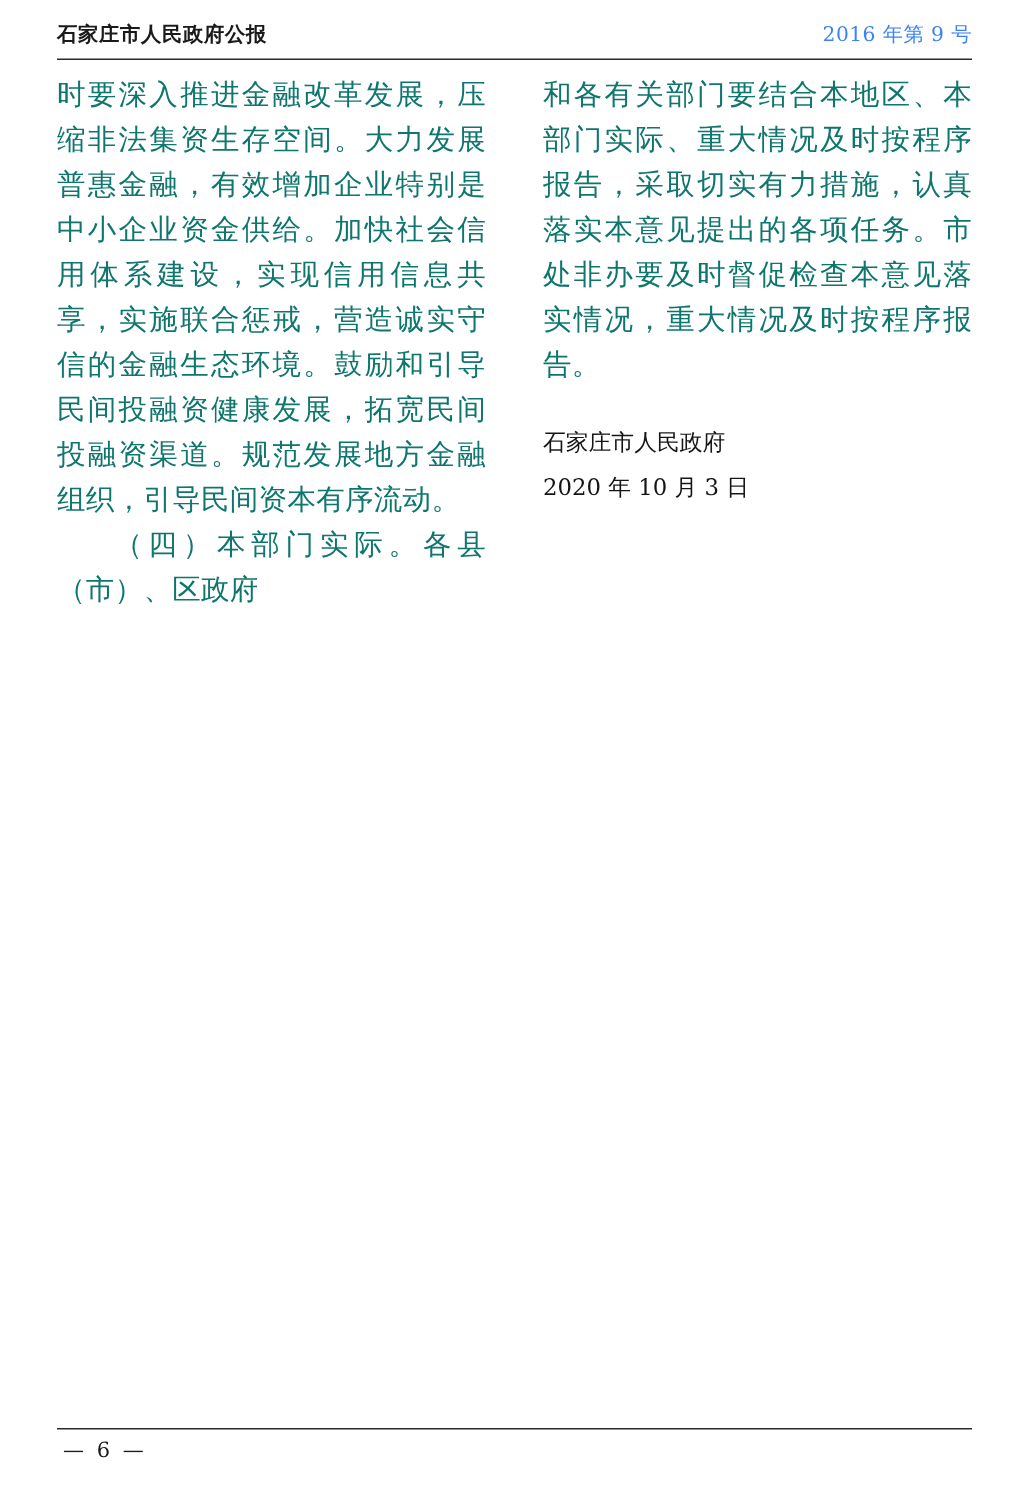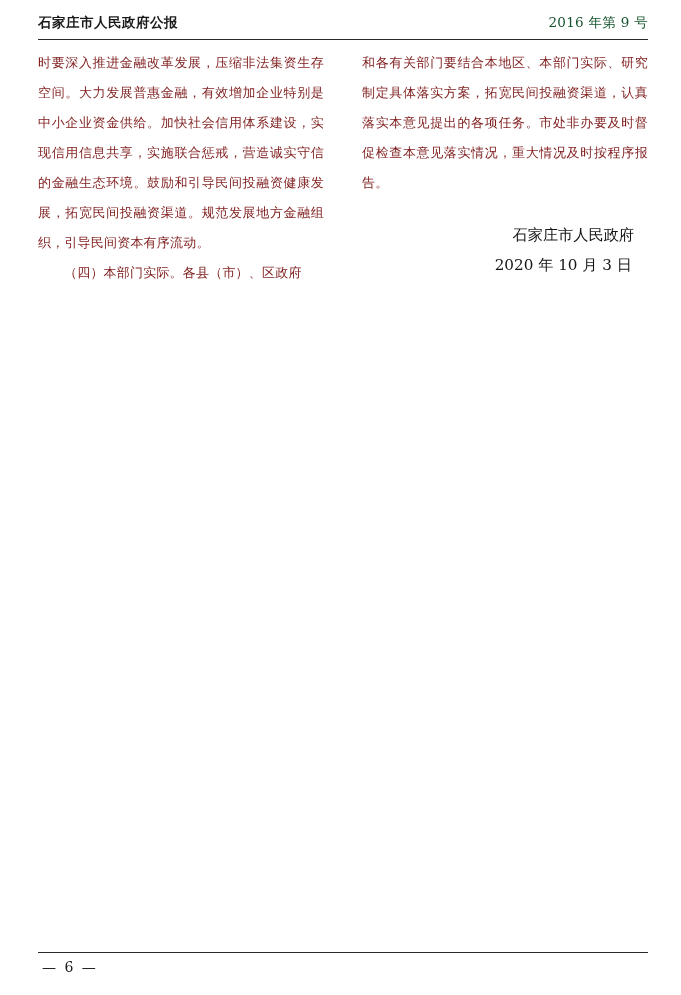--- a/index.html
+++ b/index.html
@@ -43,54 +43,54 @@
     font-family: "DejaVu Serif", "Liberation Serif", serif;
     font-size: 13.5px;
     font-weight: bold;
     letter-spacing: 0.5px;
     color: #1a1a1a;
     white-space: nowrap;
   }
   .header-right {
     font-family: "DejaVu Serif", "Liberation Serif", serif;
     font-size: 13.5px;
-    color: #14532d;
+    color: #3b82f6;
     white-space: nowrap;
     letter-spacing: 0.3px;
   }
 
   
   .columns {
     position: absolute;
     left: 38px;
     top: 48px;
     width: 610px;
     display: flex;
     gap: 38px;
   }
   .col {
     width: 286px;
   }
   .para {
-    font-size: 13px;
+    font-size: 19px;
     line-height: 30px;
     text-align: justify;
     text-justify: inter-ideograph;
     margin: 0;
     letter-spacing: 0.2px;
-    color: #7f1d1d;
+    color: #0f766e;
   }
   .para.indent {
     text-indent: 2em;
   }
   .sign {
     margin-top: 22px;
     font-size: 15.2px;
     line-height: 30px;
-    text-align: right;
+    text-align: left;
     padding-right: 14px;
     color: #151515;
   }
   .sign .date {
     display: block;
     padding-right: 2px;
   }
 
   
   .footer {
@@ -121,21 +121,21 @@
   </div>
 
   <div class="columns">
 
     <div class="col">
       <p class="para">时要深入推进金融改革发展，压缩非法集资生存空间。大力发展普惠金融，有效增加企业特别是中小企业资金供给。加快社会信用体系建设，实现信用信息共享，实施联合惩戒，营造诚实守信的金融生态环境。鼓励和引导民间投融资健康发展，拓宽民间投融资渠道。规范发展地方金融组织，引导民间资本有序流动。</p>
       <p class="para indent">（四）本部门实际。各县（市）、区政府</p>
     </div>
 
     <div class="col">
-      <p class="para">和各有关部门要结合本地区、本部门实际、研究制定具体落实方案，拓宽民间投融资渠道，认真落实本意见提出的各项任务。市处非办要及时督促检查本意见落实情况，重大情况及时按程序报告。</p>
+      <p class="para">和各有关部门要结合本地区、本部门实际、重大情况及时按程序报告，采取切实有力措施，认真落实本意见提出的各项任务。市处非办要及时督促检查本意见落实情况，重大情况及时按程序报告。</p>
       <div class="sign">
         <span>石家庄市人民政府</span>
         <span class="date">2020 年 10 月 3 日</span>
       </div>
     </div>
 
   </div>
 
   <div class="footer">
     <div class="folio">— 6 —</div>

